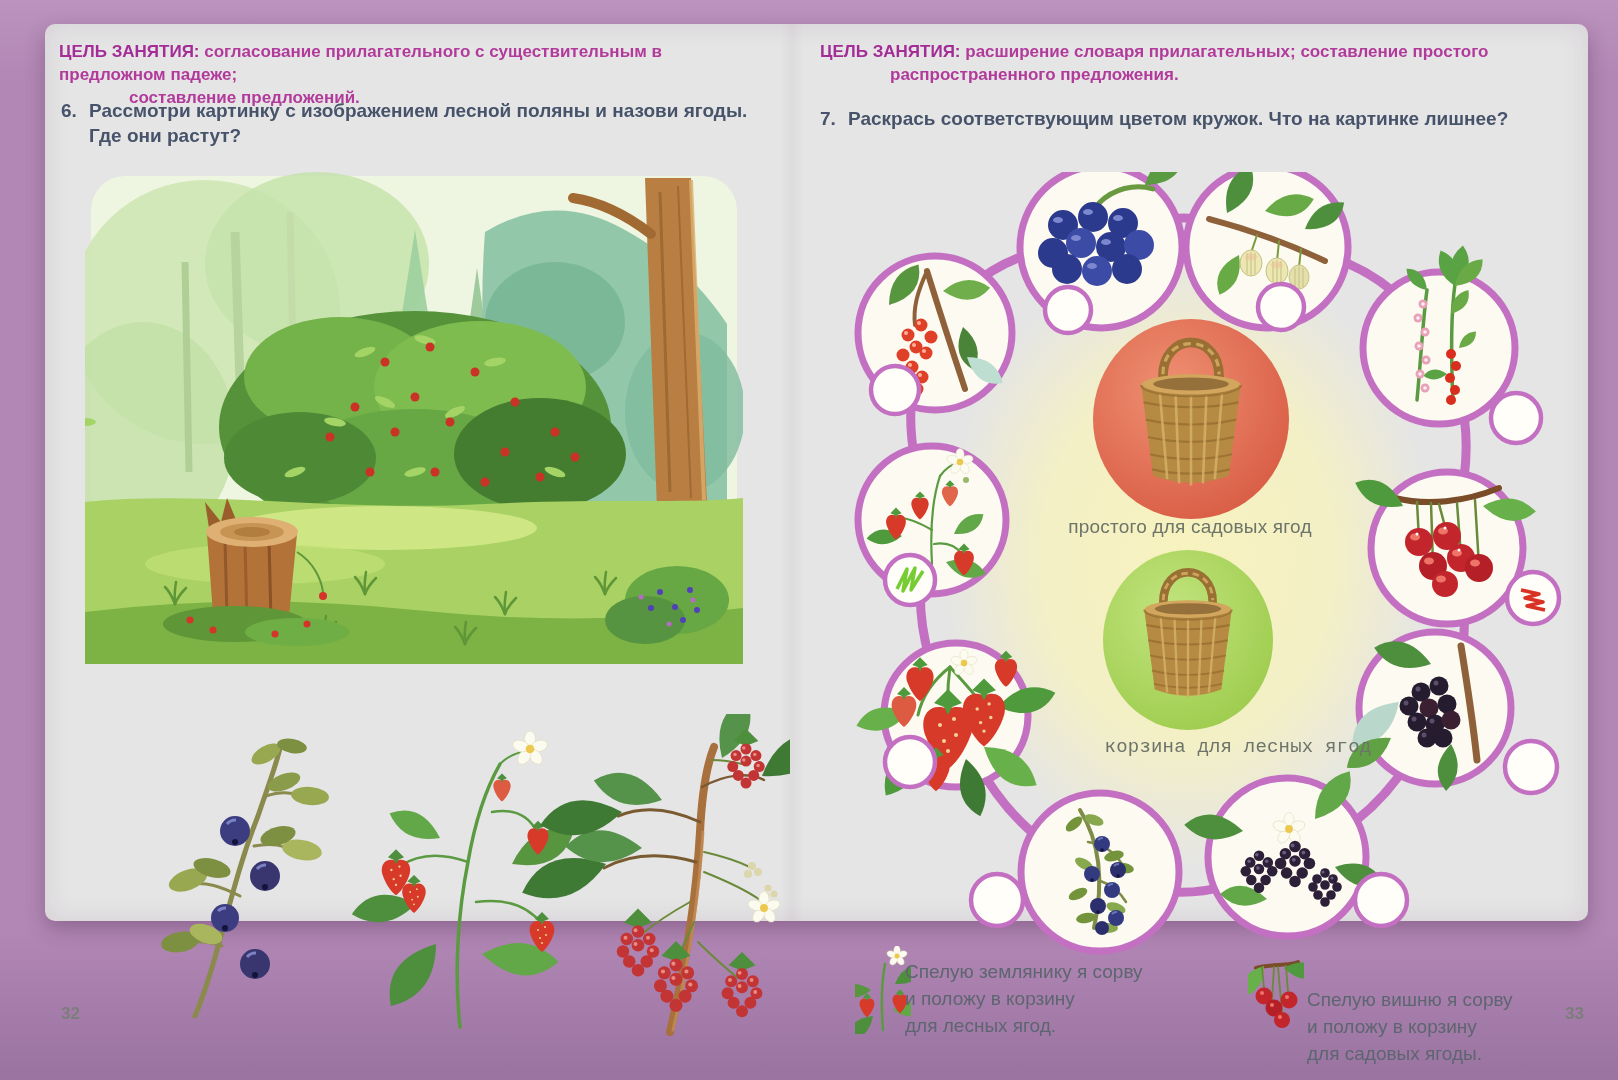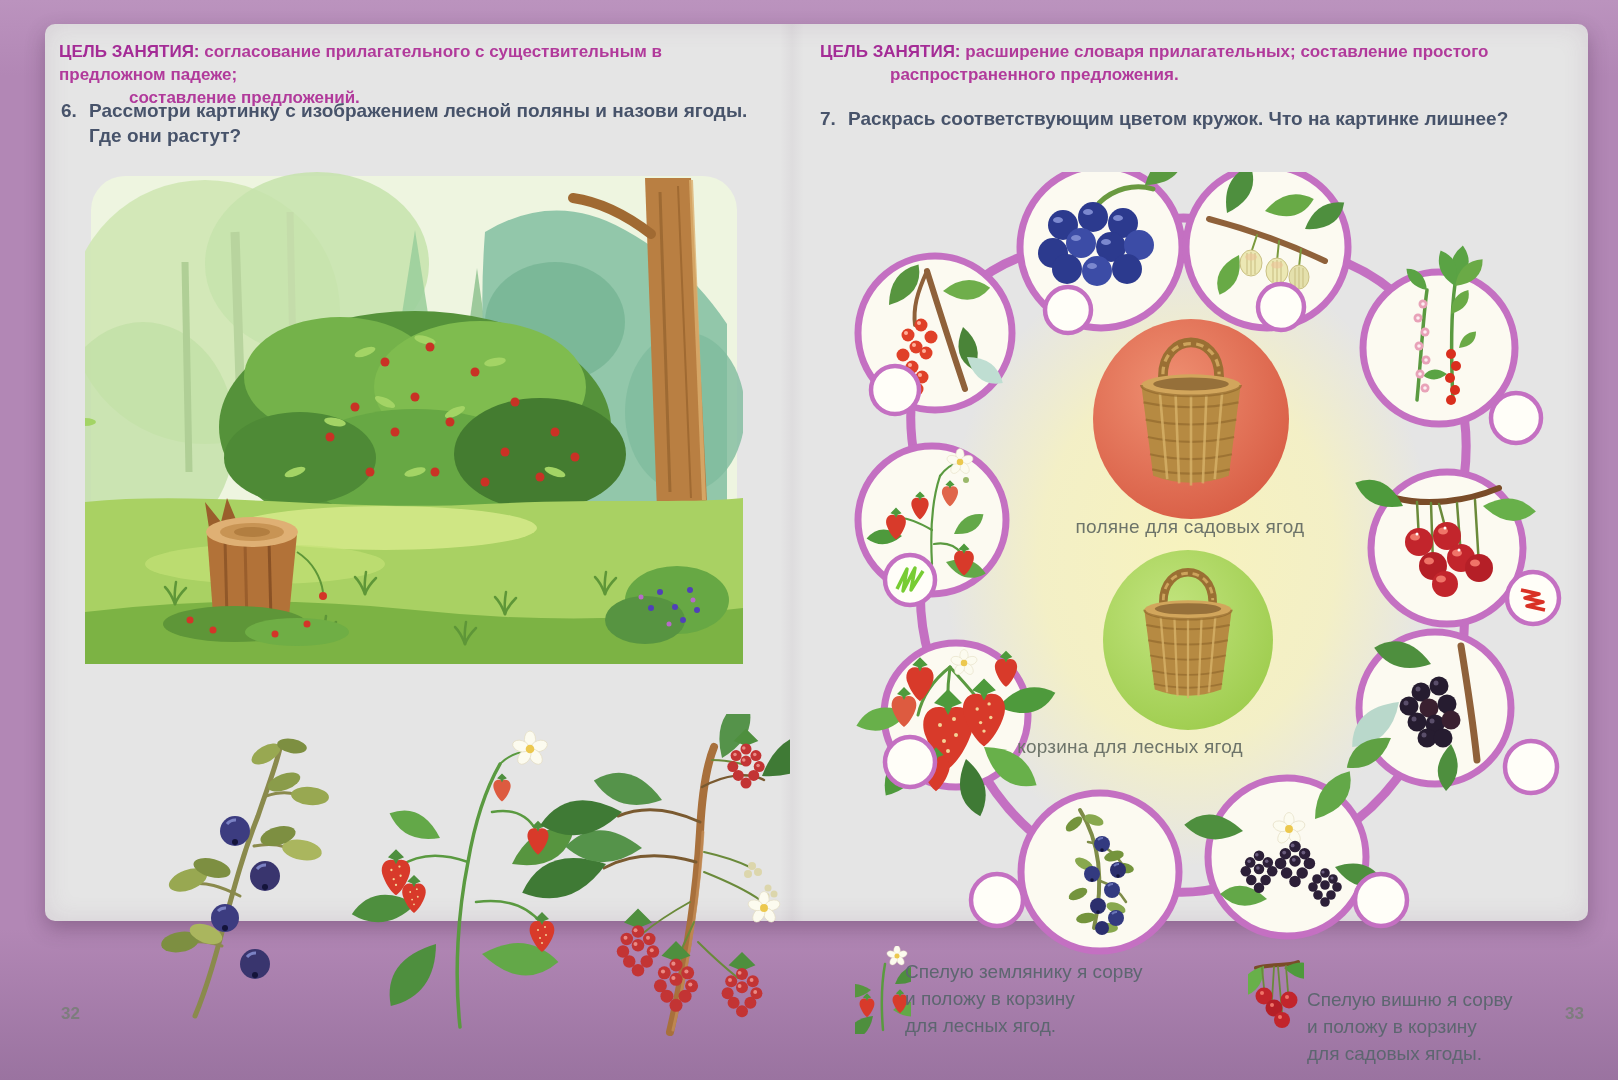--- a/index.html
+++ b/index.html
@@ -799,22 +799,22 @@
       <circle cx="733" cy="595" r="26"></circle>
       <circle cx="583" cy="728" r="26"></circle>
       <circle cx="199" cy="728" r="26"></circle>
       <circle cx="112" cy="590" r="25"></circle>
       <circle cx="112" cy="408" r="25"></circle>
     </g>
     <path transform="translate(112,408)" d="M-13 9 L-3 -11 L-7 11 L5 -12 L1 10 L13 -9" stroke="#77cc33" stroke-width="3.5" fill="none" stroke-linejoin="round"></path>
     <path transform="translate(735,426)" d="M-12 -8 L6 -4 L-8 0 L10 4 L-6 8 L12 12" stroke="#d93124" stroke-width="3.5" fill="none" stroke-linejoin="round"></path>
   </svg>
 
-  <div class="basket-label" style="left:985px;top:492px;">поляне для садовых ягод</div>
-  <div class="basket-label" style="left:925px;top:712px;">корзина для лесных ягод</div>
+  <div class="basket-label" style="left:985px;top:492px;">простого для садовых ягод</div>
+  <div class="basket-label" style="left:1033px;top:712px;font-family:Liberation Mono, monospace;">корзина для лесных ягод</div>
 
   <svg style="position:absolute;left:810px;top:922px;" width="56" height="88" viewBox="0 0 56 88">
     <path class="branch" d="M28 84 C26 60 26 40 30 18" stroke="#5a9a40" stroke-width="2.5"></path>
     <use href="#lf" fill="#4e8f3e" transform="translate(18,70) rotate(160) scale(1.2)"></use>
     <use href="#lf" fill="#63a848" transform="translate(38,64) rotate(20) scale(1.2)"></use>
     <use href="#lf" fill="#57953f" transform="translate(16,44) rotate(200) scale(1.1)"></use>
     <use href="#lf" fill="#4e8f3e" transform="translate(40,38) rotate(-10) scale(1.1)"></use>
     <use href="#flower5" transform="translate(42,10) scale(0.7)"></use>
     <g transform="translate(12,58) scale(0.6)">
         <use href="#strb" fill="#d83a2a"></use>

